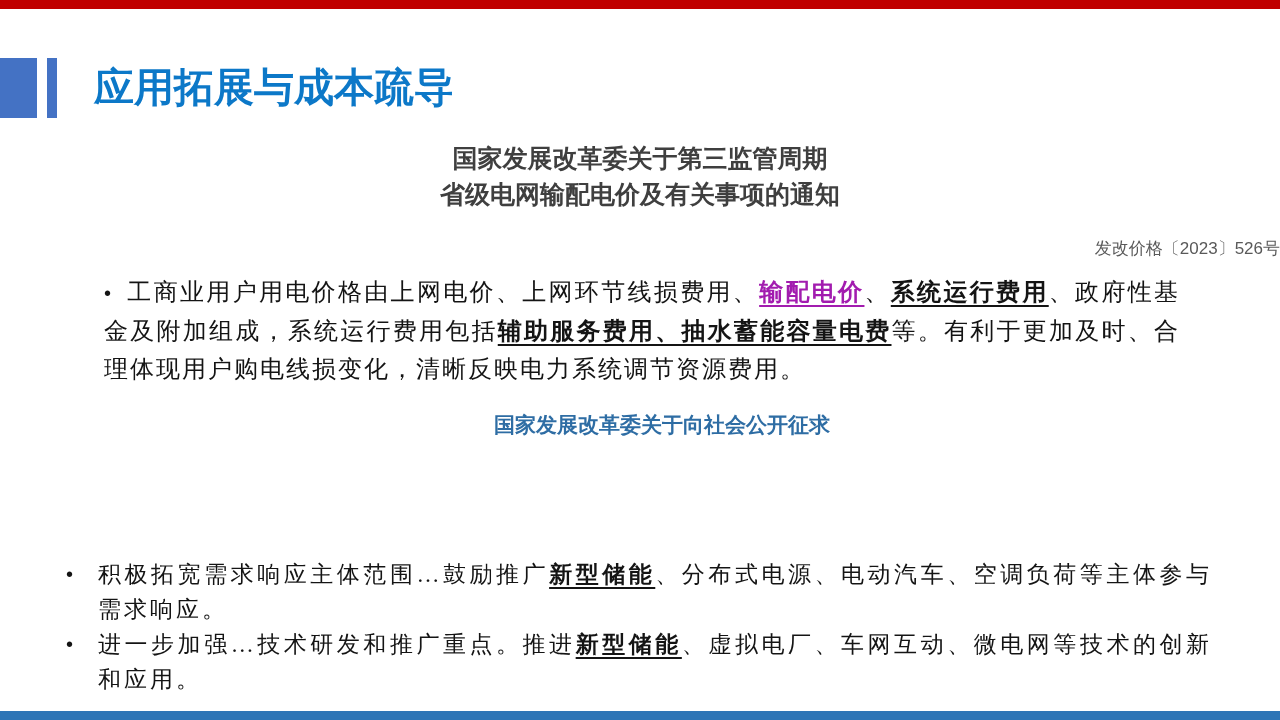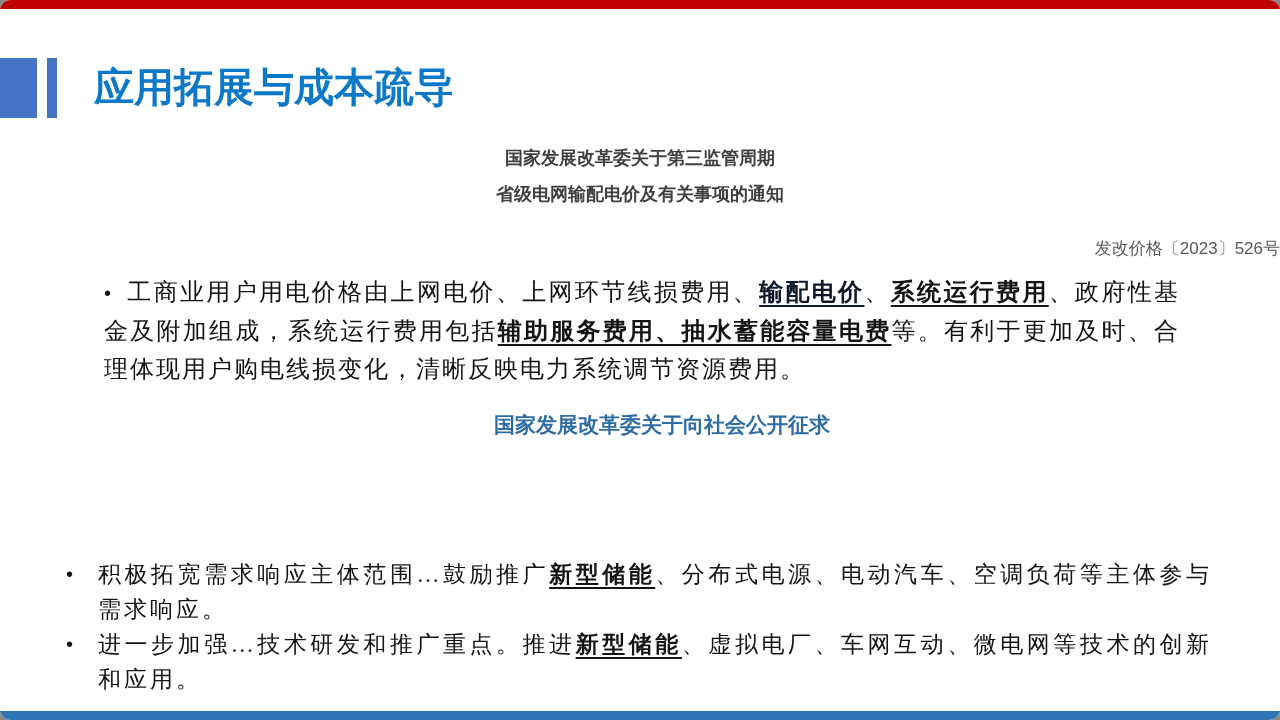--- a/index.html
+++ b/index.html
@@ -4,21 +4,20 @@
 <style>
   * { margin: 0; padding: 0; box-sizing: border-box; }
   html, body { background: #888; }
   .slide {
     position: relative;
     width: 1280px; height: 720px;
     background: #ffffff;
     overflow: hidden;
     font-family: "Liberation Serif", "DejaVu Serif", serif;
     color: #1a1a1a;
-    border-radius: 11px;
   }
   .top-bar {
     position: absolute; left: 0; top: 0;
     width: 1280px; height: 9px;
     background: #C00000;
   }
   .bottom-bar {
     position: absolute; left: 0; top: 711px;
     width: 1280px; height: 9px;
     background: #2E75B6;
@@ -39,21 +38,21 @@
     font-family: "Liberation Sans", "DejaVu Sans", sans-serif;
     font-size: 40px; font-weight: bold;
     color: #0C78C8;
     white-space: nowrap;
   }
   .doc1-heading {
     position: absolute; left: 0; top: 140px;
     width: 1280px;
     text-align: center;
     font-family: "Liberation Sans", "DejaVu Sans", sans-serif;
-    font-size: 18px; font-weight: bold;
+    font-size: 25px; font-weight: bold;
     line-height: 36px;
     color: #3F3F3F;
   }
   .doc1-number {
     position: absolute; left: 0; top: 237px;
     width: 1280px;
     text-align: right;
     font-family: "Liberation Sans", "DejaVu Sans", sans-serif;
     font-size: 17px;
     color: #595959;
@@ -109,21 +108,21 @@
   .seg-bu {
     font-weight: bold;
     font-family: "Liberation Sans", "DejaVu Sans", sans-serif;
     text-decoration: underline;
     text-decoration-thickness: 2px;
     text-underline-offset: 5px;
   }
   .seg-pu {
     font-weight: bold;
     font-family: Liberation Serif, serif;
-    color: #0f172a;
+    color: #a21caf;
     text-decoration: underline;
     text-decoration-thickness: 2px;
     text-underline-offset: 5px;
   }
 </style>
 </head>
 <body>
 
 <div class="slide">
 

